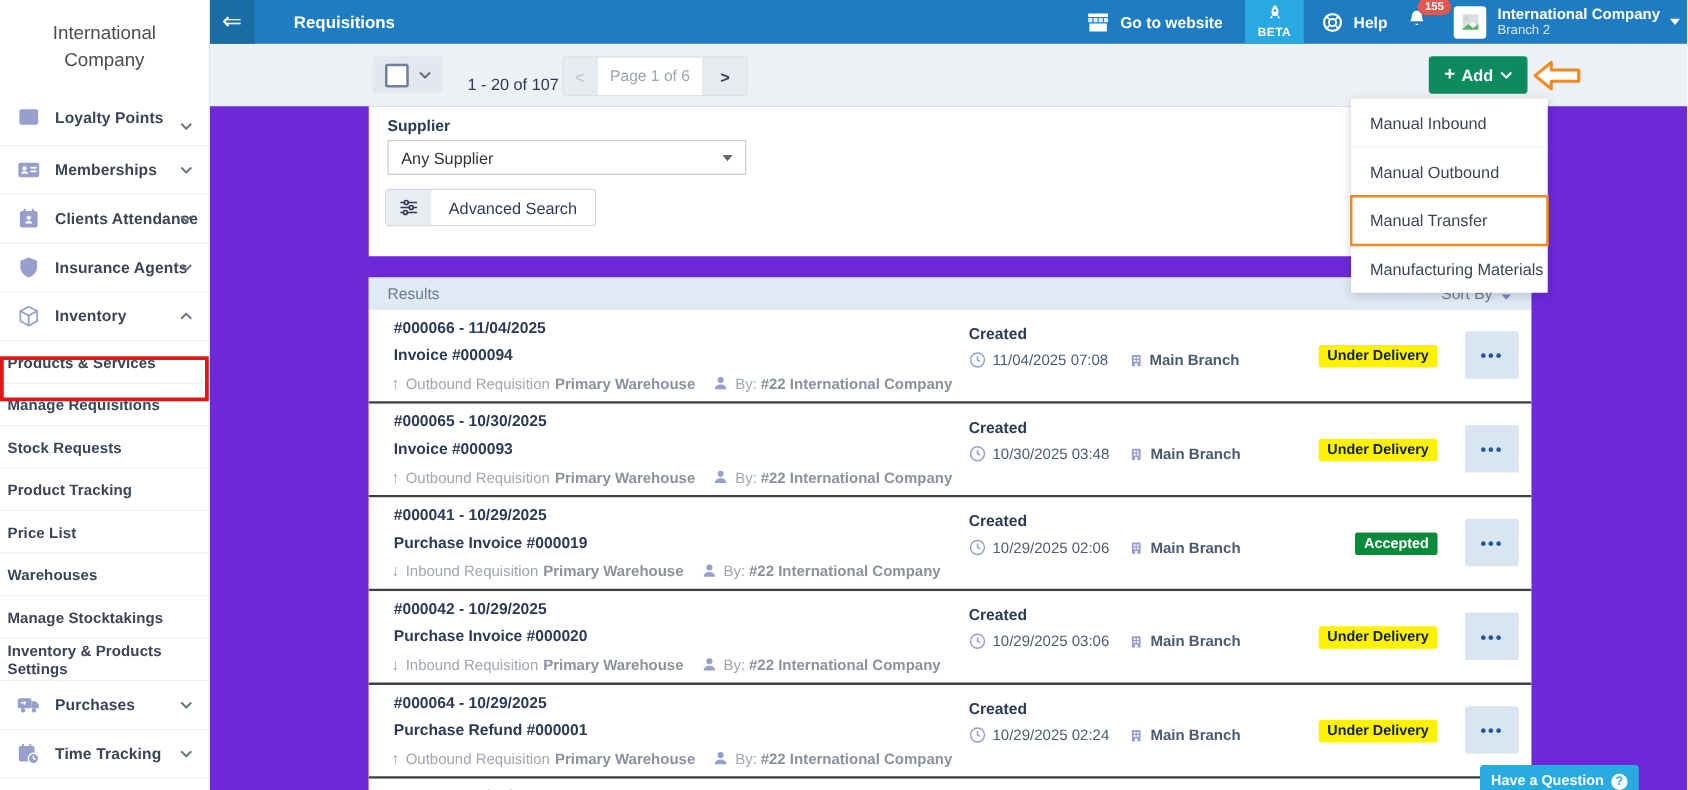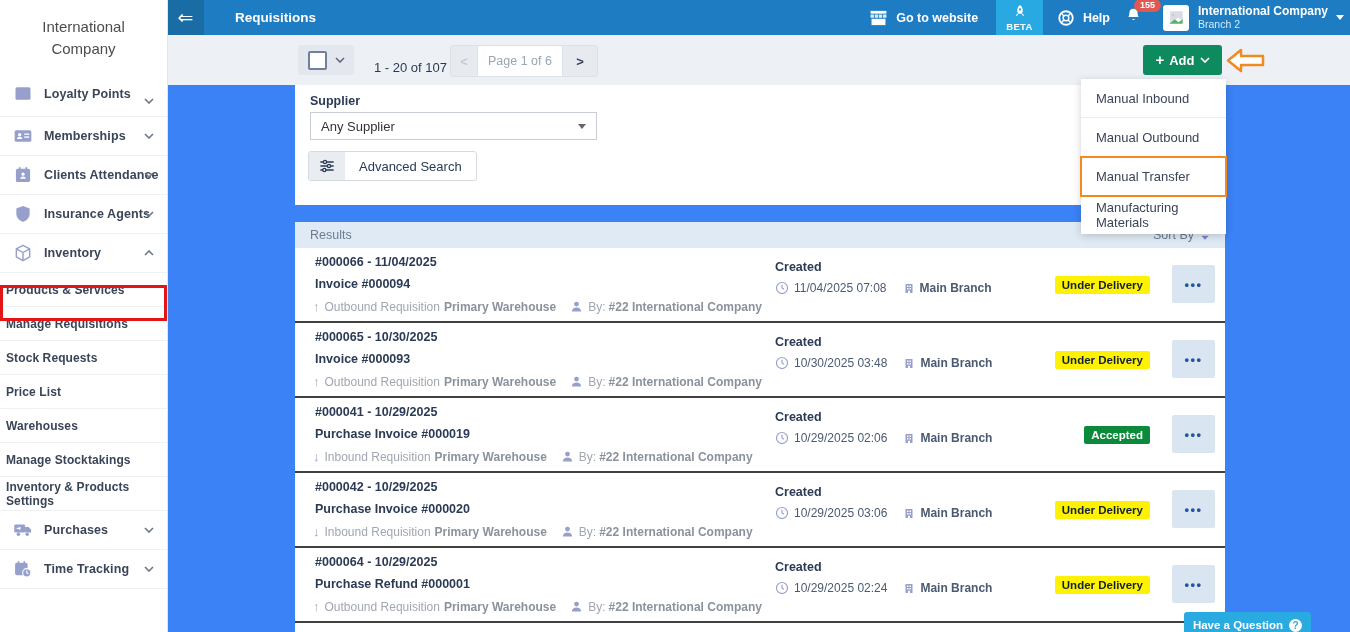--- a/index.html
+++ b/index.html
@@ -62,21 +62,21 @@
   .pg-box{width:84px;background:#fff;border-left:1px solid #DCE1E8;border-right:1px solid #DCE1E8;
           display:flex;align-items:center;justify-content:center;color:#9AA5B5;font-size:12.5px;}
   .pg-next{width:34px;display:flex;align-items:center;justify-content:center;color:#32405A;
            font-size:13px;font-weight:700;cursor:pointer;}
   .add-btn{position:absolute;left:976px;top:10px;width:79px;height:30px;background:#0E8A5F;border:none;
            border-radius:3px;color:#fff;font-size:13px;font-weight:700;display:flex;align-items:center;
            justify-content:center;gap:5px;cursor:pointer;font-family:inherit;}
   .add-plus{font-size:15px;font-weight:700;margin-top:-1px;}
   .arrow-annot{position:absolute;left:1059px;top:13px;pointer-events:none;}
   
-  .content{position:absolute;left:0;top:85px;right:0;bottom:0;background:#3b82f6;}
+  .content{position:absolute;left:0;top:85px;right:0;bottom:0;background:#6d28d9;}
   .filters-panel{position:absolute;left:128px;top:0;width:930px;height:120px;background:#fff;}
   .sup-label{position:absolute;left:15px;top:9px;color:#2B3A55;font-size:12.5px;font-weight:700;}
   .sup-select{position:absolute;left:15px;top:27px;width:287px;height:28px;border:1px solid #C9CED6;
               background:#fff;display:flex;align-items:center;padding-left:10px;box-sizing:border-box;
               color:#333;font-size:13px;cursor:pointer;}
   .sel-caret{position:absolute;right:10px;width:0;height:0;border-left:4px solid transparent;
              border-right:4px solid transparent;border-top:5px solid #666;}
   .adv-btn{position:absolute;left:13px;top:66px;height:30px;display:flex;align-items:stretch;
            border:1px solid #D5D9E0;border-radius:3px;background:#fff;cursor:pointer;padding:0;font-family:inherit;}
   .adv-ic{width:36px;background:#E9ECF1;display:flex;align-items:center;justify-content:center;}
@@ -106,21 +106,21 @@
   .branch-ic{color:#97A0CC;display:flex;margin-right:5px;}
   .branch-name{color:#4A5A72;font-weight:700;}
   .status-badge{position:absolute;right:75px;top:50%;transform:translateY(-50%);font-size:11.5px;
                 font-weight:700;padding:3px 7px;border-radius:2px;white-space:nowrap;}
   .status-badge.yellow{background:#FFF200;color:#111F3E;}
   .status-badge.green{background:#0C8A3C;color:#fff;}
   .dots-btn{position:absolute;right:10px;top:17px;width:43px;height:38px;background:#D9E5F1;border:none;
             border-radius:2px;color:#2457A0;font-size:13px;font-weight:700;letter-spacing:1.5px;
             cursor:pointer;font-family:inherit;}
   
-  .add-menu{position:absolute;left:914px;top:79px;width:145px;background:#fff;z-index:50;
+  .add-menu{position:absolute;left:914px;top:79px;width:157px;background:#fff;z-index:50;
             box-shadow:0 2px 8px rgba(0,0,0,.18);}
   .menu-item{height:38px;display:flex;align-items:center;padding-left:15px;color:#3A4558;font-size:13px;
              border-bottom:1px solid #ececec;cursor:pointer;background:#fff;}
   .menu-item:last-child{border-bottom:none;}
   .menu-item.annotated{outline:2px solid #F28A21;outline-offset:-1px;position:relative;z-index:2;}
   
   .have-q{position:absolute;right:39px;top:612px;height:26px;background:#29ABE2;border:none;border-radius:3px;
           color:#fff;font-size:11.5px;font-weight:700;display:flex;align-items:center;gap:6px;padding:0 9px;
           cursor:pointer;z-index:60;font-family:inherit;}
   .q-circle{width:13px;height:13px;border-radius:50%;background:#fff;color:#29ABE2;font-size:10px;
@@ -227,20 +227,25 @@
           </span>
         </div>
         <div class="side-subitem">
           <span class="inner-wrap">
             <span class="side-label">Manage Requisitions</span>
           </span>
         </div>
         <div class="side-subitem">
           <span class="inner-wrap">
             <span class="side-label">Stock Requests</span>
+          </span>
+        </div>
+        <div class="side-subitem">
+          <span class="inner-wrap">
+            <span class="side-label">Product Tracking</span>
           </span>
         </div>
         <div class="side-subitem">
           <span class="inner-wrap">
             <span class="side-label">Price List</span>
           </span>
         </div>
         <div class="side-subitem">
           <span class="inner-wrap">
             <span class="side-label">Warehouses</span>

